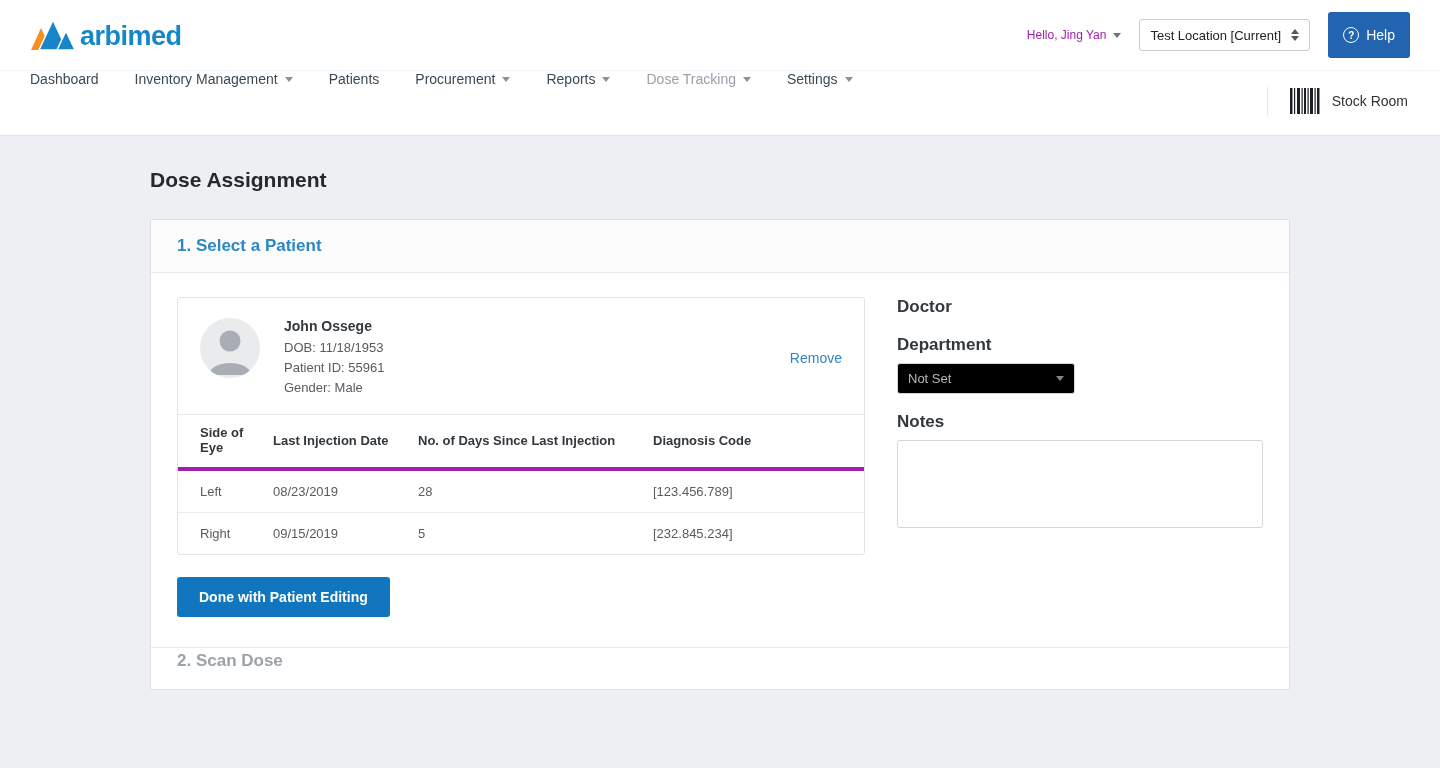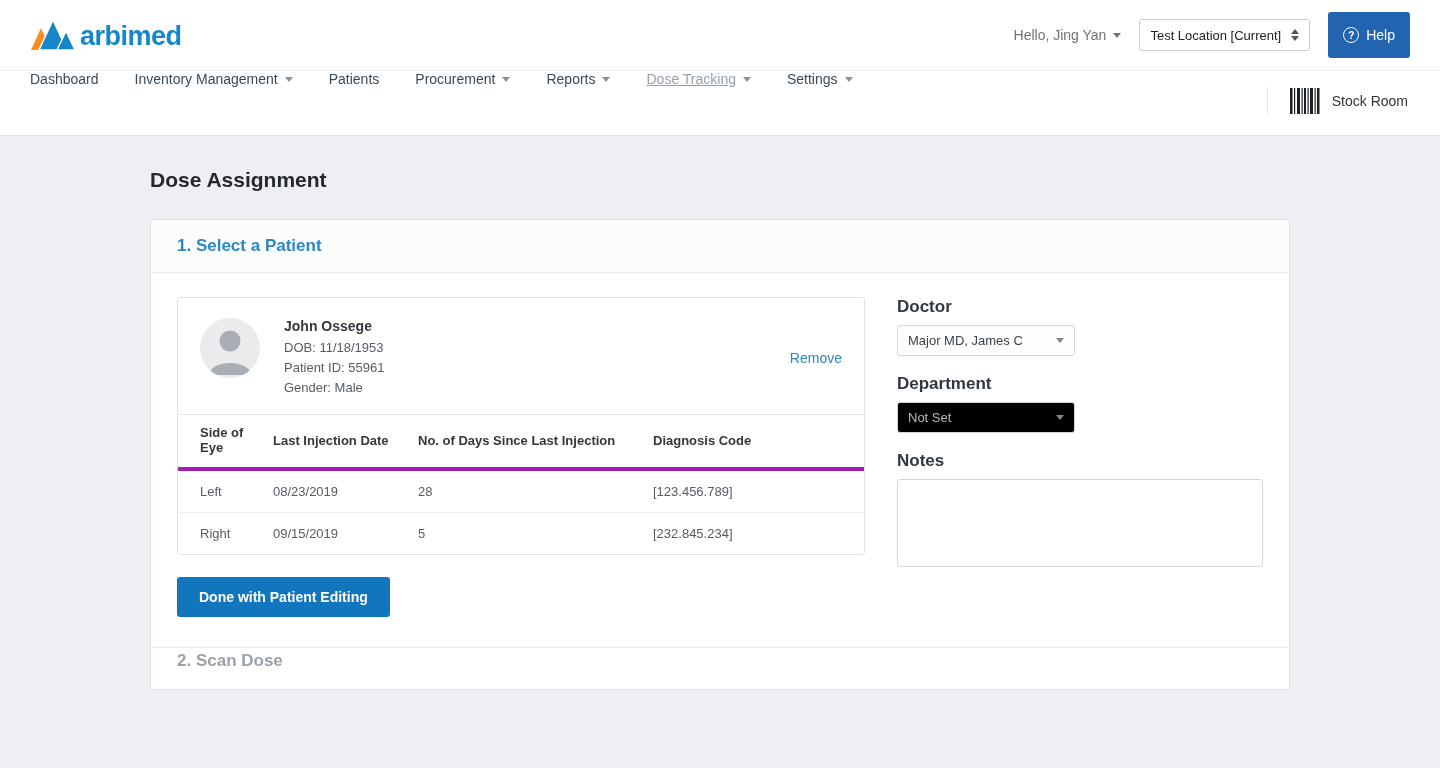--- a/index.html
+++ b/index.html
@@ -23,22 +23,22 @@
   .logo-text {
     font-size: 27px;
     font-weight: bold;
     color: #1686c9;
     letter-spacing: -0.5px;
     line-height: 1;
     padding-bottom: 1px;
   }
   .topbar-right { display: flex; align-items: center; gap: 18px; }
   .greeting {
-    font-size: 14px;
-    color: #737373;
+    font-size: 12px;
+    color: #a21caf;
     display: flex;
     align-items: center;
     gap: 7px;
     cursor: pointer;
   }
   .caret-tri {
     display: inline-block;
     width: 0; height: 0;
     border-left: 4px solid transparent;
     border-right: 4px solid transparent;
@@ -111,21 +111,21 @@
     font-size: 14px;
     color: #3b4a55;
     text-decoration: none;
     display: flex;
     align-items: center;
     gap: 7px;
     cursor: pointer;
     white-space: nowrap;
   }
   .nav-item .caret-tri { border-top-color: #8a939b; }
-  .nav-item.muted { color: #98a1a9; text-decoration: underline; }
+  .nav-item.muted { color: #98a1a9; }
   .stockroom {
     margin-left: auto;
     border-left: 1px solid #e4e6e9;
     display: flex;
     align-items: center;
     gap: 12px;
     padding: 0 32px 0 22px;
     cursor: pointer;
   }
   .stockroom-label { font-size: 14px; color: #333; }
@@ -394,24 +394,20 @@
               </tr>
             </tbody>
           </table>
         </div>
 
         <button class="done-btn">Done with Patient Editing</button>
       </div>
 
       <div class="right-col">
         <label class="form-label">Doctor</label>
-        <div class="dropdown">
-          <span>Major MD, James C</span>
-          <span class="caret-tri"></span>
-        </div>
 
         <label class="form-label mt">Department</label>
         <div class="dropdown disabled">
           <span>Not Set</span>
           <span class="caret-tri"></span>
         </div>
 
         <label class="form-label mt">Notes</label>
         <textarea class="notes-area" style=""></textarea>
       </div>

